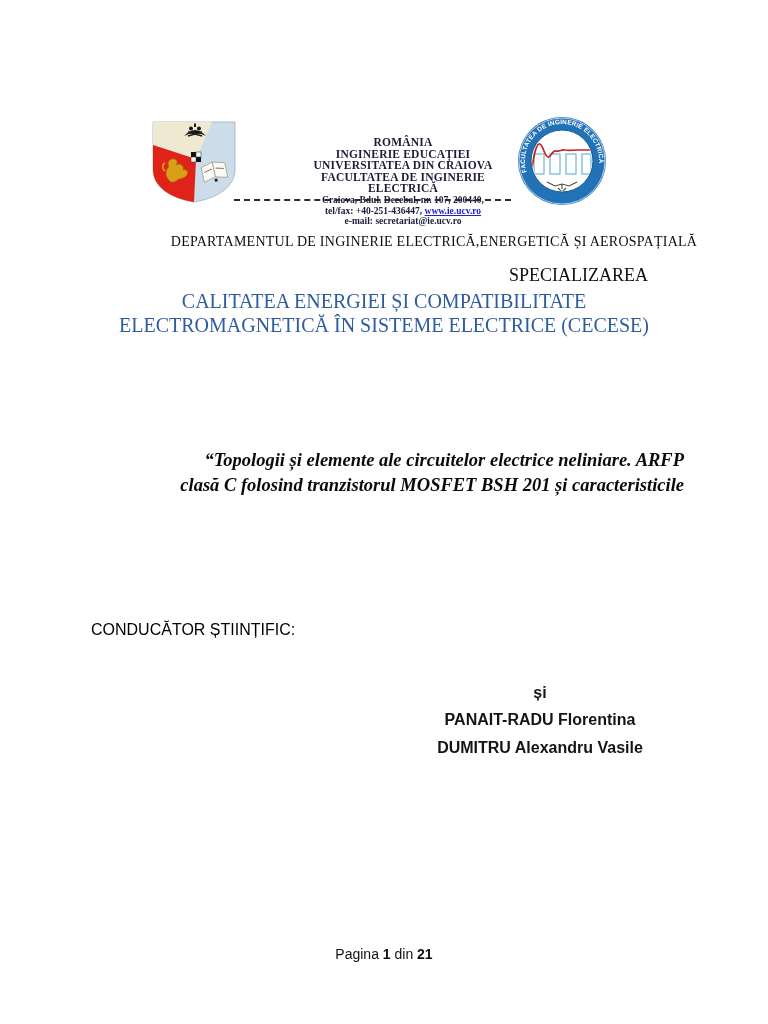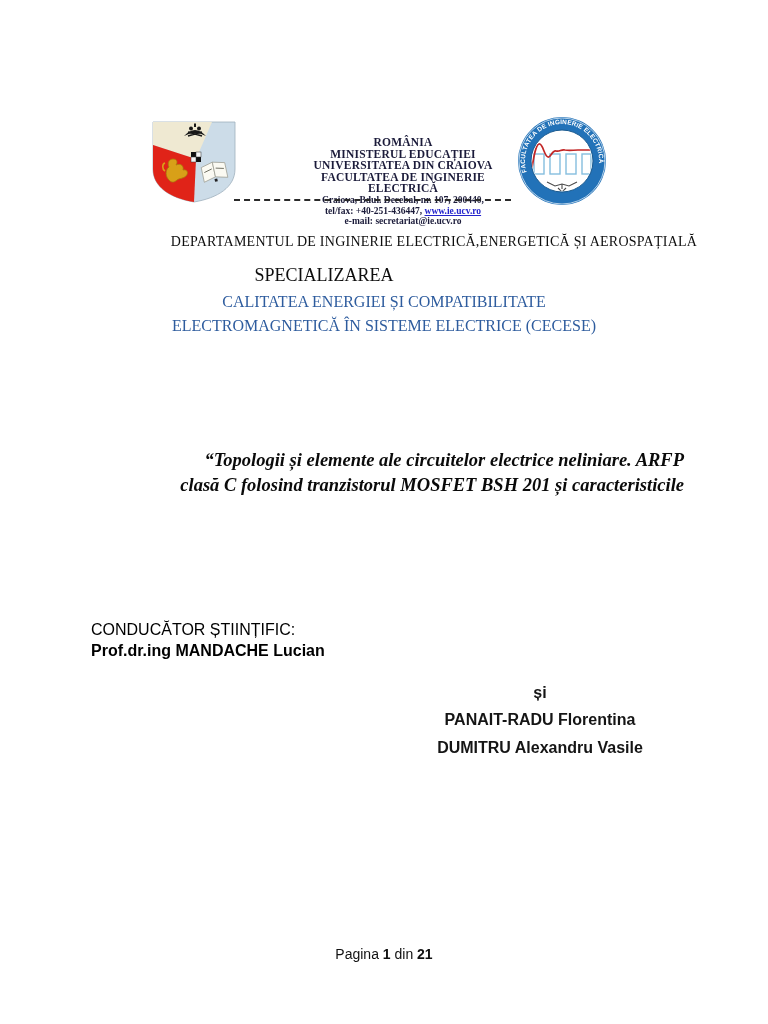--- a/index.html
+++ b/index.html
@@ -18,26 +18,26 @@
   .lh-big{font-size:11.5px;line-height:11.6px;letter-spacing:.2px;}
   .lh-small{font-size:9.5px;line-height:10.6px;}
   .lh-link{color:#2424cc;text-decoration:underline;cursor:pointer;}
   .dashes{position:absolute;left:234px;top:199px;width:277px;height:0;border-top:2.4px dashed #2b2b2b;}
   
   .dept{
     position:absolute;left:8px;top:234px;width:768px;text-align:center;
     font-size:14px;letter-spacing:.25px;color:#0e0e0e;margin-left:42px;
   }
   .spec-head{
-    position:absolute;left:0;top:265px;width:648px;text-align:center;
+    position:absolute;left:0;top:265px;width:648px;text-align:right;
     font-size:18px;color:#0e0e0e;
   }
   .spec-blue{
     position:absolute;left:0;top:290px;width:768px;text-align:center;
-    font-size:16px;line-height:23.5px;color:#2e5c9e;
+    font-size:20px;line-height:23.5px;color:#2e5c9e;
   }
   
   .title{
     position:absolute;left:84px;top:448px;width:600px;text-align:right;
     font-size:18.5px;line-height:24.6px;font-weight:bold;font-style:italic;color:#0a0a0a;
   }
   .title .blue-q{color:#2e74b5;}
   
   .sans{font-family:"Liberation Sans","DejaVu Sans",sans-serif;}
   .advisor{
@@ -86,21 +86,21 @@
         <path d="M52,46 L64,43 L64,58 L52,61 Z" fill="#fbfaf2" stroke="#9a9a8e" stroke-width="0.7"></path>
         <path d="M64,43 L76,46 L76,61 L64,58 Z" fill="#fbfaf2" stroke="#9a9a8e" stroke-width="0.7"></path>
         <path d="M54,51.5 L62,49.5 M66,49.5 L74,51.5" stroke="#6d6d60" stroke-width="0.9"></path>
         <rect x="62.6" y="60" width="2.8" height="2.8" fill="#222"></rect>
       </g>
     </svg>
   </div>
 
   <div class="lh-text">
     <div class="lh-big">ROMÂNIA</div>
-    <div class="lh-big">MINISTERUL EDUCAȚIEI</div>
+    <div class="lh-big">INGINERIE EDUCAȚIEI</div>
     <div class="lh-big">UNIVERSITATEA DIN CRAIOVA</div>
     <div class="lh-big">FACULTATEA DE INGINERIE ELECTRICĂ</div>
     <div class="lh-small">Craiova, Bdul. Decebal, nr. 107, 200440,</div>
     <div class="lh-small">
       <span>tel/fax: +40-251-436447,</span>
       <a class="lh-link">www.ie.ucv.ro</a>
     </div>
     <div class="lh-small">
       <span>e-mail:</span>
       <span>secretariat@ie.ucv.ro</span>
@@ -147,21 +147,20 @@
     <div>ELECTROMAGNETICĂ ÎN SISTEME ELECTRICE (CECESE)</div>
   </div>
 
   <div class="title">
     <div><span>“</span><span>Topologii și elemente ale circuitelor electrice neliniare. ARFP</span></div>
     <div>clasă C folosind tranzistorul MOSFET BSH 201 și caracteristicile</div>
   </div>
 
   <div class="advisor sans">
     <div>CONDUCĂTOR ȘTIINȚIFIC:</div>
-    <div class="name">Prof.dr.ing MANDACHE Lucian</div>
   </div>
 
   <div class="students sans">
     <div class="bold">și</div>
     <div class="bold">PANAIT-RADU Florentina</div>
     <div class="bold">DUMITRU Alexandru Vasile</div>
   </div>
 
   <div class="footer sans">
     <span>Pagina</span>

